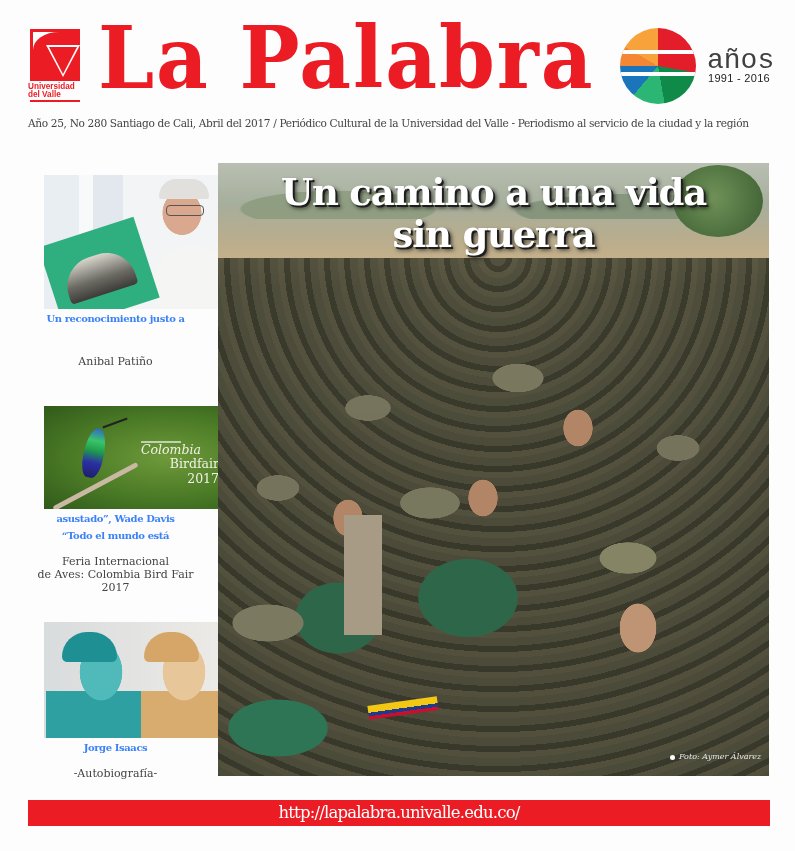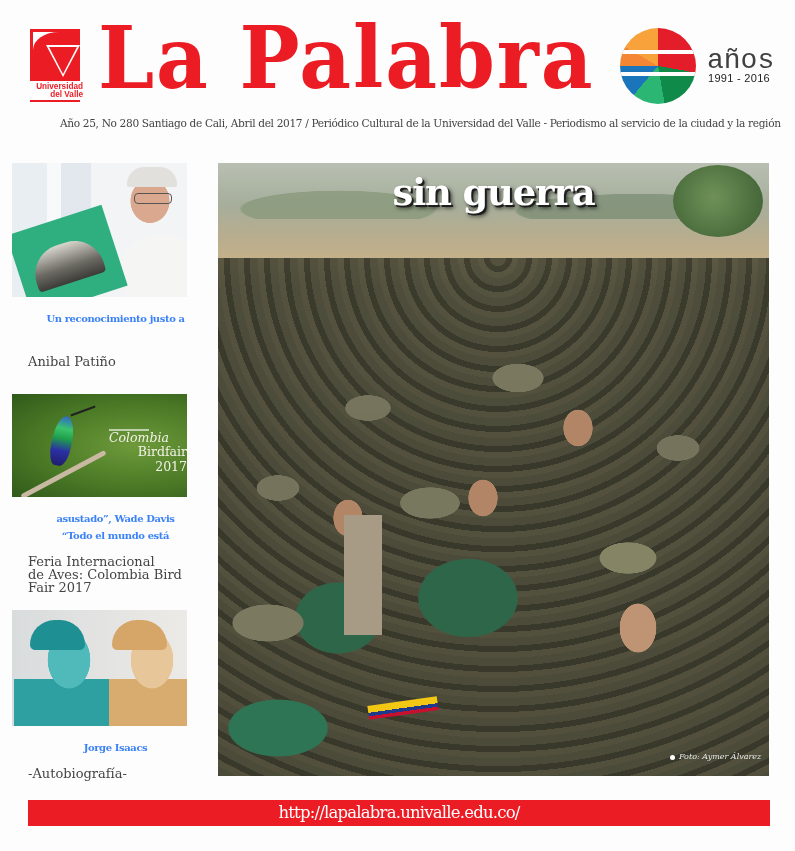--- a/index.html
+++ b/index.html
@@ -11,39 +11,39 @@
 
   
   .uv-logo { left: 28px; top: 27px; width: 55px; height: 75px; }
   .uv-box { position: absolute; left: 2px; top: 2px; width: 50px; height: 52px; background: #ec1c24; }
   .uv-box .inner-white { position: absolute; left: 3px; top: 3px; width: 26px; height: 18px; background:#fff; }
   .uv-box .inner-curve { position: absolute; left: 3px; top: 3px; width: 26px; height: 18px; background:#ec1c24; border-top-right-radius: 26px 18px; transform: scaleX(-1); }
   .uv-box .tri { position: absolute; left: 16px; top: 16px; width: 0; height: 0;
     border-left: 17px solid transparent; border-right: 17px solid transparent; border-top: 32px solid #fff; }
   .uv-box .tri-in { position: absolute; left: 19px; top: 18px; width: 0; height: 0;
     border-left: 14px solid transparent; border-right: 14px solid transparent; border-top: 27px solid #ec1c24; }
-  .uv-name { position: absolute; left: 0; top: 56px; width: 55px; text-align: right;
+  .uv-name { position: absolute; left: 0; top: 56px; width: 55px; text-align: left;
     font-family: "Liberation Sans", sans-serif; font-weight: bold; font-size: 8.2px; line-height: 8px; color: #ec1c24; }
   .uv-underline { position: absolute; left: 2px; top: 73px; width: 50px; height: 2px; background: #ec1c24; }
 
   .title { left: 98px; top: 8px; font-family: "DejaVu Serif", serif; font-weight: bold;
     font-size: 86px; letter-spacing: 2px; color: #ec1c24; line-height: 100px; transform: scaleX(0.93); transform-origin: left top; }
 
   .anniv { left: 620px; top: 28px; width: 76px; height: 76px; border-radius: 50%; overflow: hidden;
     background: conic-gradient(from -60deg, #f7a23b 0deg 60deg, #e31e2a 60deg 160deg, #0f8a48 160deg 230deg, #2bb673 230deg 280deg, #1b75bb 280deg 330deg, #f58634 330deg 360deg); }
   .anniv .band { position: absolute; left: 0; width: 76px; height: 4px; background: #fdfdfd; }
   .anniv .num { position: absolute; left: 0; top: 8px; width: 76px; text-align: center; color: rgba(255,255,255,0.0); font-size: 1px; }
   .anos { left: 707px; top: 45px; font-family: Liberation Mono, monospace; font-size: 28px; color: #404040; }
   .years { left: 708px; top: 72px; font-family: "Liberation Sans", sans-serif; font-size: 11px; color: #222; letter-spacing: 0.3px; }
 
   .subline { left: 28px; top: 117px; font-family: "DejaVu Serif", serif; font-size: 10.6px; color: #444; white-space: nowrap;
-    letter-spacing: -0.35px; margin-left: 32px; }
+    letter-spacing: -0.35px; }
 
   
-  .side-img { left: 12px; width: 175px; overflow: hidden; }
+  .side-img { left: 44px; width: 175px; overflow: hidden; margin-top: 12px; }
   .img1 { top: 163px; height: 134px;
     background:
       radial-gradient(ellipse 32px 36px at 138px 38px, #d9a88e 0 60%, transparent 62%),
       radial-gradient(ellipse 60px 55px at 150px 110px, #f5f5f3 0 70%, transparent 72%),
       linear-gradient(90deg, #e9eef2 0 20%, #f7f9fb 20% 28%, #e3e8ee 28% 45%, #f2f4f6 45% 100%); }
   .img1 .book { position: absolute; left: 5px; top: 55px; width: 100px; height: 85px; background: #2fae7f; transform: rotate(-18deg); }
   .img1 .book-pic { position: absolute; left: 20px; top: 80px; width: 70px; height: 40px; background: linear-gradient(180deg,#d9d6cd,#6b6a63 60%,#3c3b37); transform: rotate(-18deg); border-radius: 30px 30px 4px 4px; }
   .img1 .hair { position: absolute; left: 115px; top: 4px; width: 50px; height: 20px; background: #e2e0dd; border-radius: 25px 25px 4px 4px; }
   .img1 .glasses { position: absolute; left: 122px; top: 30px; width: 36px; height: 9px; border: 1px solid #555; border-radius: 4px; }
 
@@ -57,21 +57,21 @@
   .img2 .t2 { position: absolute; left: 97px; top: 50px; font-family: "DejaVu Serif", serif; font-size: 12.5px; color: #f1f1e6; text-align: right; }
 
   .img3 { top: 610px; height: 116px; background: linear-gradient(90deg, #d9dcdd 0%, #eceae6 100%); }
   .img3 .p1 { position: absolute; left: 2px; top: 8px; width: 95px; height: 110px; background: radial-gradient(ellipse 30px 40px at 55px 42px, #4fbab9 0 70%, transparent 72%), linear-gradient(180deg, transparent 55%, #2fa0a2 55%); }
   .img3 .p1h { position: absolute; left: 18px; top: 10px; width: 55px; height: 30px; background: #1e8f93; border-radius: 28px 28px 6px 6px; }
   .img3 .p2 { position: absolute; left: 85px; top: 8px; width: 95px; height: 110px; background: radial-gradient(ellipse 30px 40px at 55px 42px, #e7c79a 0 70%, transparent 72%), linear-gradient(180deg, transparent 55%, #d8ab6f 55%); }
   .img3 .p2h { position: absolute; left: 100px; top: 10px; width: 55px; height: 30px; background: #d6a669; border-radius: 28px 28px 6px 6px; }
 
   .side-head { left: 28px; width: 175px; text-align: center; font-family: "DejaVu Serif", serif; font-weight: bold;
     font-size: 10px; line-height: 17px; color: #3b82f6; letter-spacing: -0.4px; }
-  .side-sub { left: 28px; width: 175px; text-align: left; font-family: "DejaVu Serif", serif; font-size: 13px; line-height: 13px; color: #444; }
+  .side-sub { left: 28px; width: 175px; text-align: center; font-family: "DejaVu Serif", serif; font-size: 11px; line-height: 13px; color: #444; }
 
   
   .main-photo { left: 218px; top: 163px; width: 551px; height: 613px; overflow: hidden;
     background:
       linear-gradient(180deg, #b9c0b3 0px, #a6ae9c 40px, #b8ad8e 75px, #c4b08a 95px, transparent 125px),
       linear-gradient(180deg, #5b5a45 100px, #3b3f30 220px, #2b2e24 360px, #262820 613px); }
   .main-photo .hills { position: absolute; left: 0; top: 6px; width: 551px; height: 50px;
     background: radial-gradient(ellipse 160px 30px at 120px 40px, #8a9a7c 0 60%, transparent 62%),
                 radial-gradient(ellipse 200px 28px at 420px 42px, #7f9077 0 60%, transparent 62%); opacity: 0.8; }
   .main-photo .tree { position: absolute; left: 455px; top: 2px; width: 90px; height: 72px; border-radius: 50%;
@@ -178,20 +178,21 @@
   <div>-Autobiografía-</div>
 </div>
 
 <div class="abs main-photo">
   <div class="hills"></div>
   <div class="tree"></div>
   <div class="crowd"></div>
   <div class="post"></div>
   <div class="flag"></div>
   <div class="headline">
+    <div>Un camino a una vida</div>
     <div>sin guerra</div>
   </div>
   <div class="credit">
     <span class="dot"></span><span>Foto: Aymer Álvarez</span>
   </div>
 </div>
 
 <div class="abs url-bar">
   <span>http://lapalabra.univalle.edu.co/</span>
 </div>

